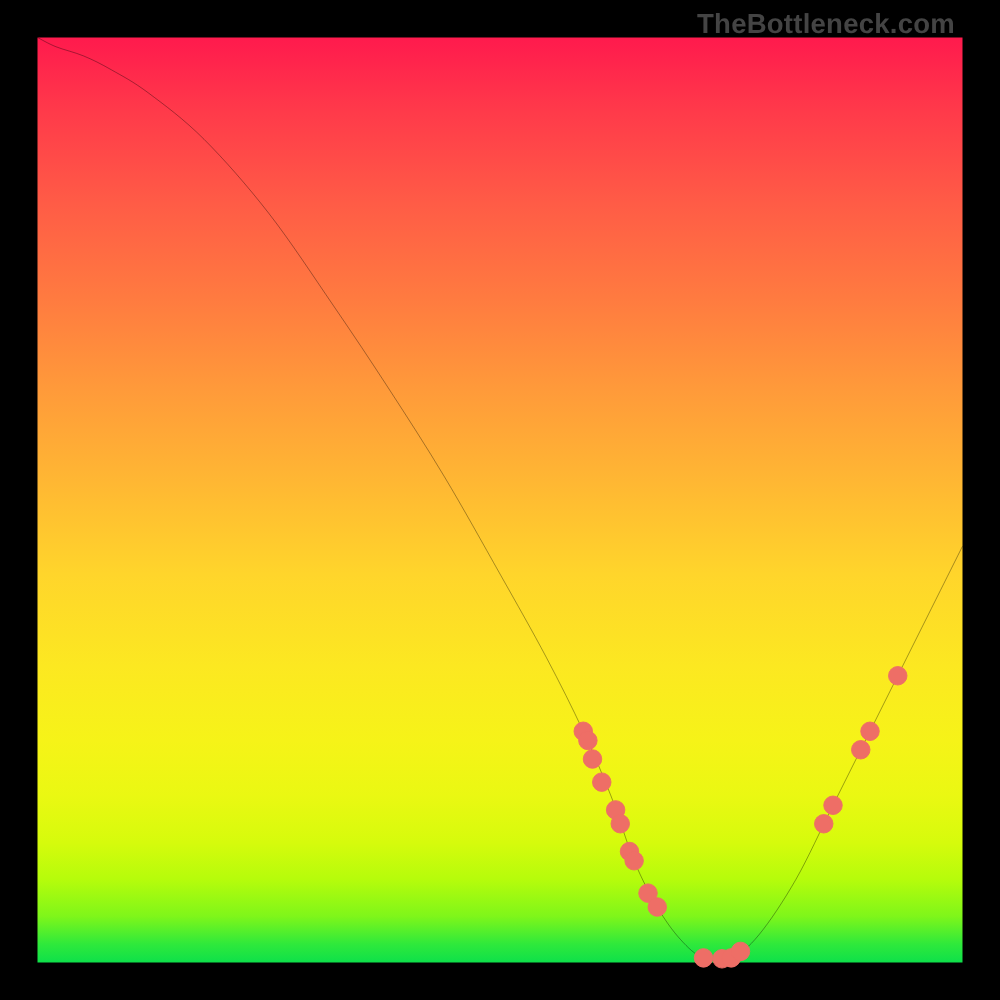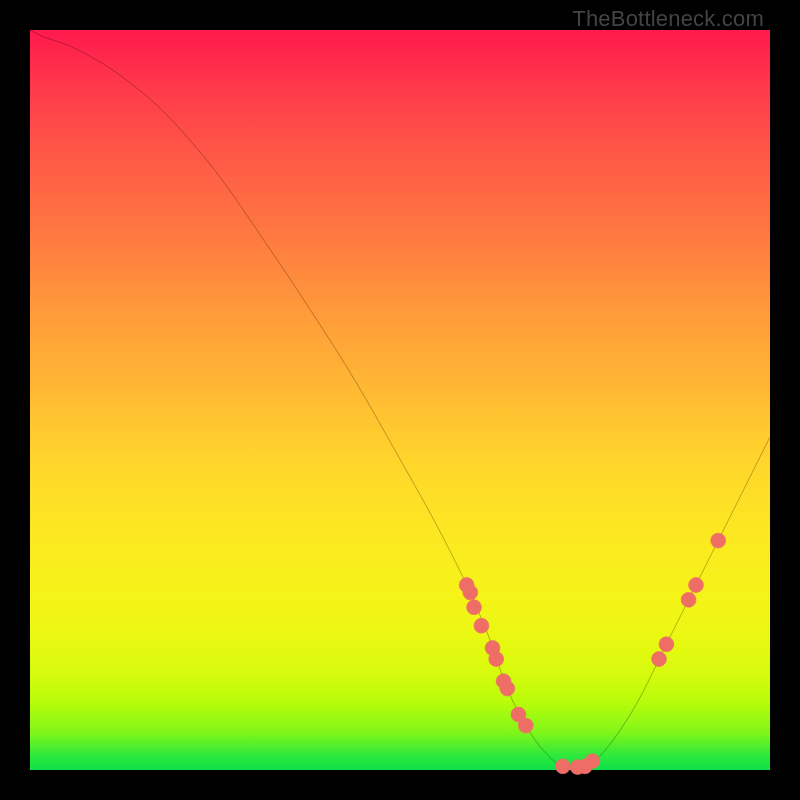--- a/index.html
+++ b/index.html
@@ -41,21 +41,21 @@
       #2fe93b 98%,
       #0ee04a 100%
     );
   }
   .watermark {
     position: absolute;
     right: 36px;
     top: 6px;
     color: #444;
     font-size: 22px;
-    font-weight: 400;
+    font-weight: 700;
     letter-spacing: 0.2px;
     user-select: none;
   }
   svg.overlay {
     position: absolute;
     left: 30px;
     top: 30px;
     width: 740px;
     height: 740px;
     overflow: visible;

